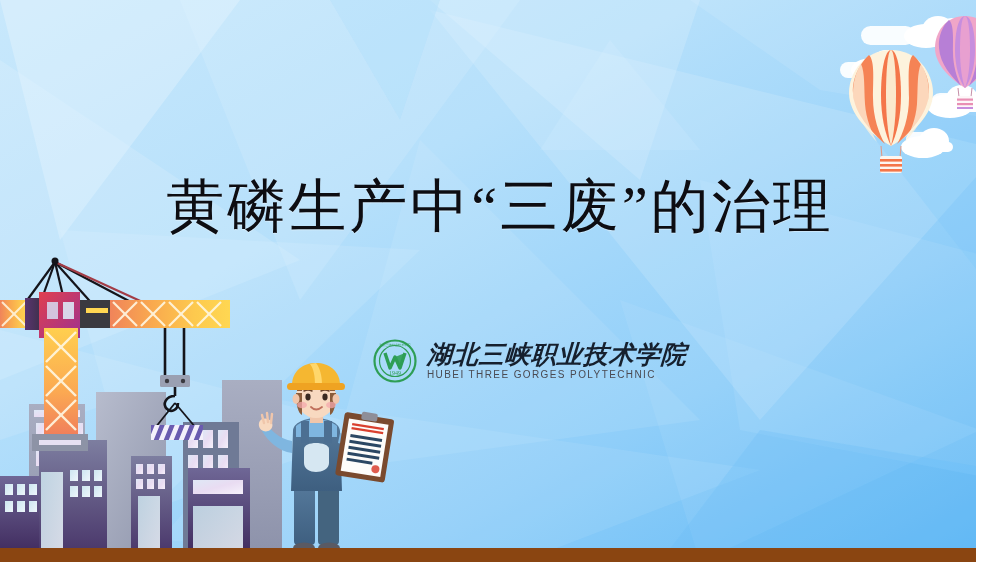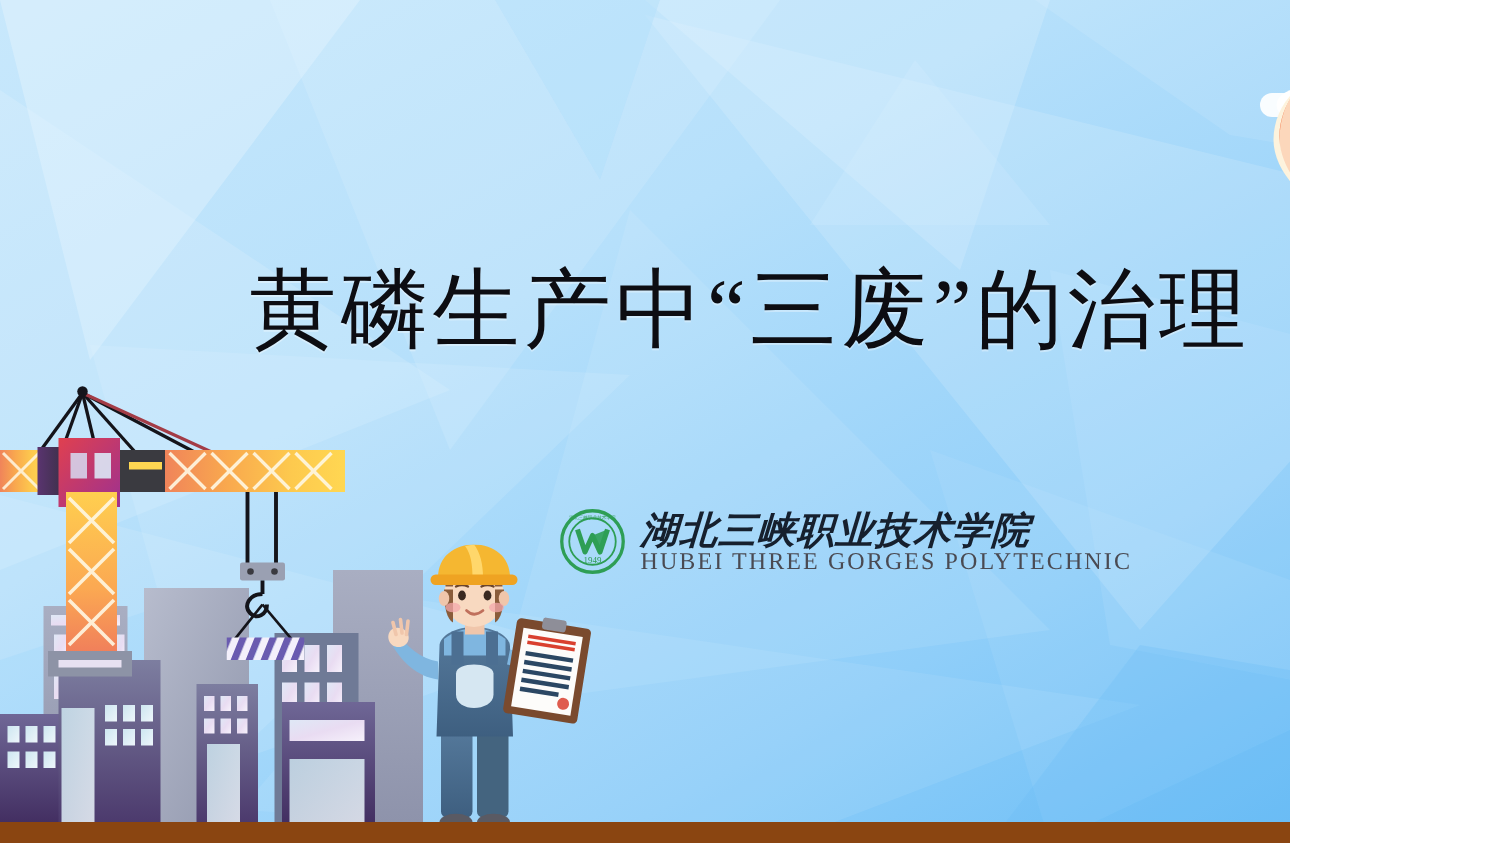--- a/index.html
+++ b/index.html
@@ -2,21 +2,21 @@
 <html><head>
 <meta charset="utf-8">
 <style>
   html, body {
     margin: 0;
     padding: 0;
     background: #ffffff;
   }
   .slide {
     position: relative;
-    width: 860px;
+    width: 976px;
     height: 562px;
     overflow: hidden;
     font-family: "Liberation Serif", "DejaVu Serif", serif;
     background: linear-gradient(120deg, #bfe4fb 0%, #cfeafd 22%, #b8e0fb 45%, #9ed6fa 70%, #76c6f7 100%);
   }
 
   
   .bg-poly {
     position: absolute;
     inset: 0;
@@ -69,25 +69,25 @@
     line-height: 27px;
     color: #16202e;
     letter-spacing: 1px;
     font-family: "Liberation Serif", "DejaVu Serif", serif;
     font-weight: 700;
     font-style: italic;
     transform: skewX(-3deg);
     white-space: nowrap;
   }
   .logo-en {
-    font-size: 16px;
+    font-size: 10px;
     line-height: 12px;
     color: #4a4a52;
     letter-spacing: 1.4px;
-    font-family: Liberation Serif, serif;
+    font-family: Liberation Sans, sans-serif;
     white-space: nowrap;
   }
 
   
   .ground {
     position: absolute;
     left: 0;
     bottom: 0;
     width: 1000px;
     height: 14px;

